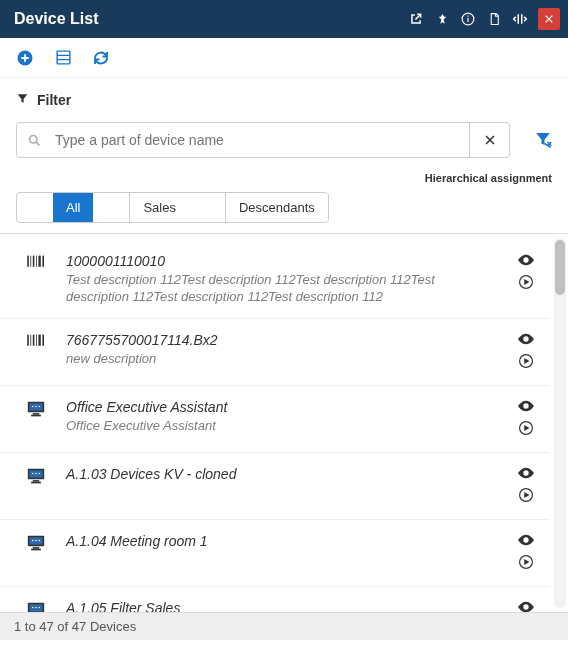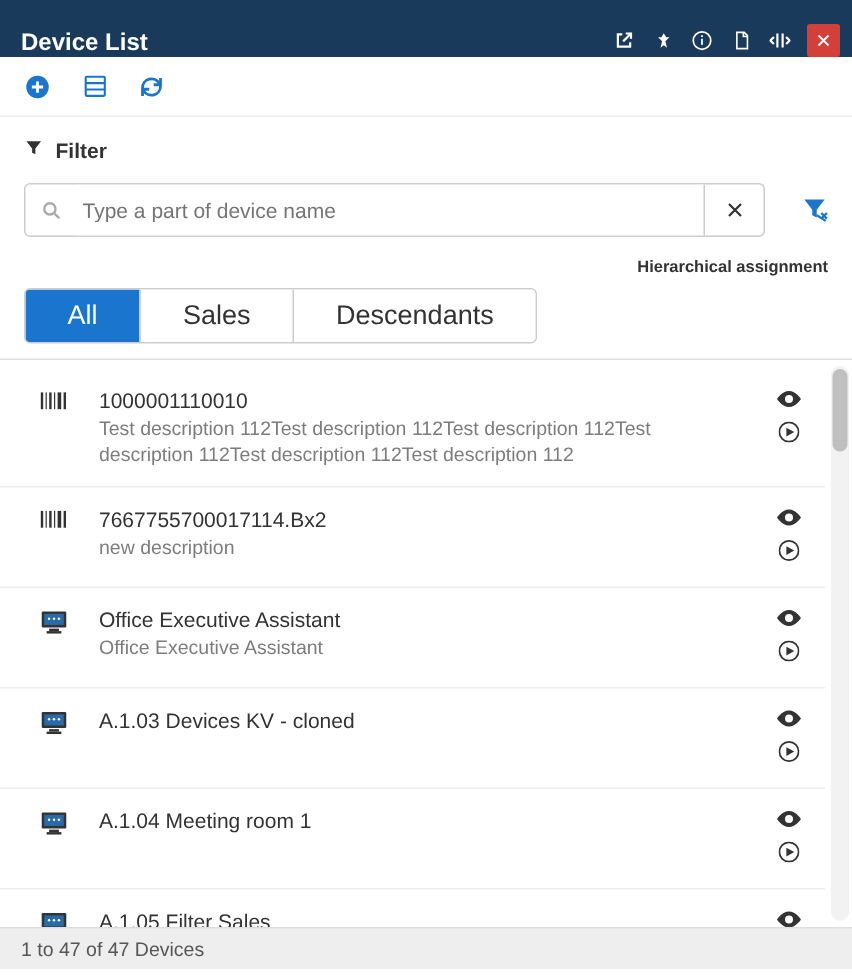--- a/index.html
+++ b/index.html
@@ -12,21 +12,21 @@
     height: 653px;
     overflow: hidden;
     position: relative;
   }
   
   .titlebar {
     background: #1a3a5c;
     color: #fff;
     height: 38px;
     display: flex;
-    align-items: flex-end;
+    align-items: center;
     padding: 0 8px 0 14px;
     justify-content: space-between;
   }
   .titlebar .title {
     font-size: 16px;
     font-weight: bold;
   }
   .titlebar .icons { display: flex; align-items: center; gap: 10px; }
   .titlebar .ticon {
     width: 16px; height: 16px;
@@ -85,22 +85,22 @@
   .clear-filter-icon { cursor:pointer; }
 
   .hier-label { font-weight: bold; margin: 14px 0 8px 0; font-size: 11px; text-align: right; }
   .seg {
     display:inline-flex;
     border: 1px solid #ccc;
     border-radius: 4px;
     overflow: hidden;
   }
   .seg button {
-    border:none; background:#fff; padding: 7px 28px;
-    font-size: 18px; cursor:pointer; color:#333;
+    border:none; background:#fff; padding: 7px 13px;
+    font-size: 13px; cursor:pointer; color:#333;margin-left:36px;
   }
   .seg button + button { border-left: 1px solid #ccc; }
   .seg button.active { background:#1a75cf; color:#fff; }
 
   
   .list-wrap {
     border-top: 1px solid #ddd;
     position: relative;
     height: 379px;
     overflow: hidden;
@@ -112,20 +112,21 @@
   }
   .scrollbar-thumb {
     position:absolute; left:1px; top:2px;
     width:10px; height:55px;
     background:#bfbfbf; border-radius:5px;
   }
   .list {
     padding: 0 18px 0 0;
     margin-left:0;
     margin-right:0;
+    font-style:italic;
   }
   .list-item {
     display:flex;
     padding: 12px 10px 12px 18px;
     gap: 12px;
     align-items:flex-start;
     border-top: 1px solid #eee;
   }
   .list-item:first-child { border-top: none; margin-top:6px; }
   .dev-icon {

